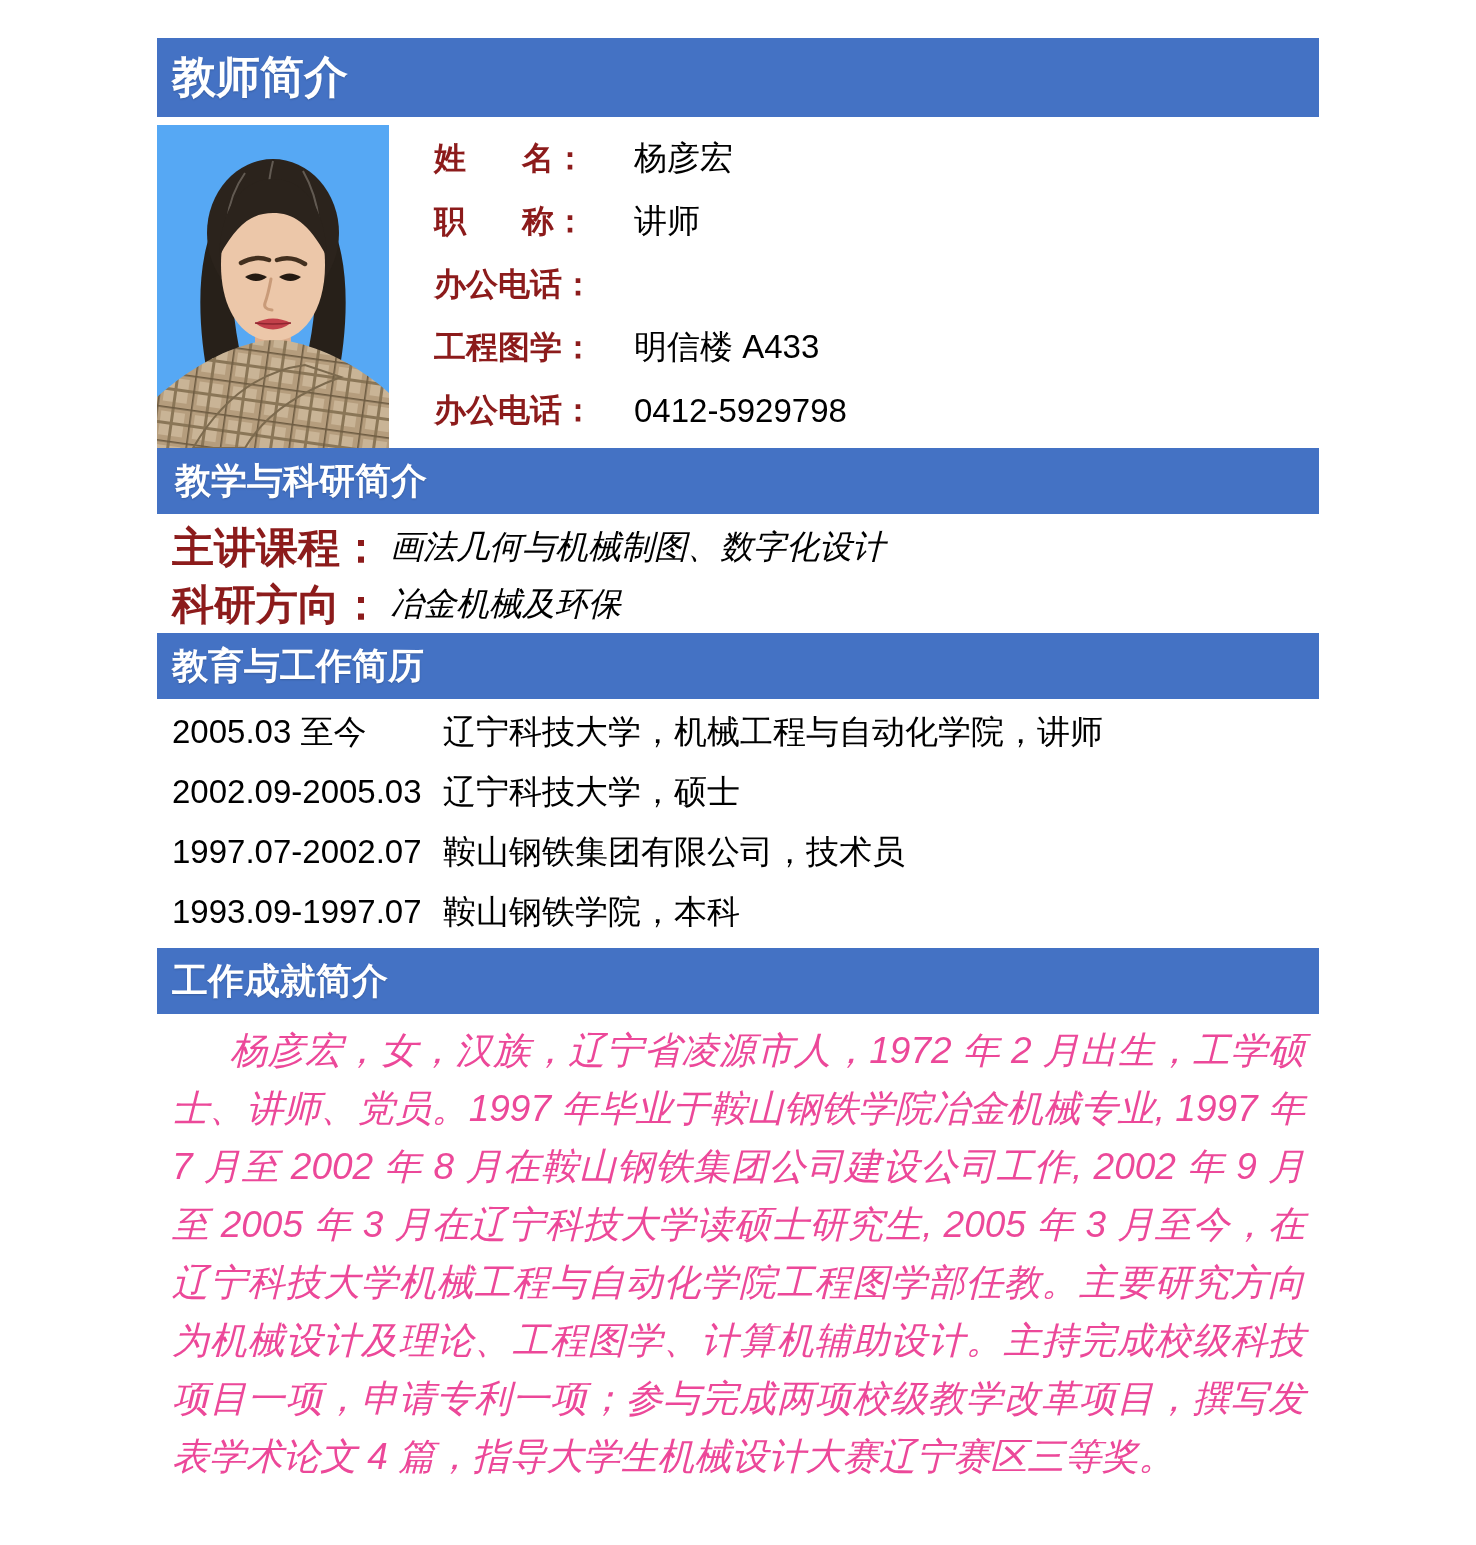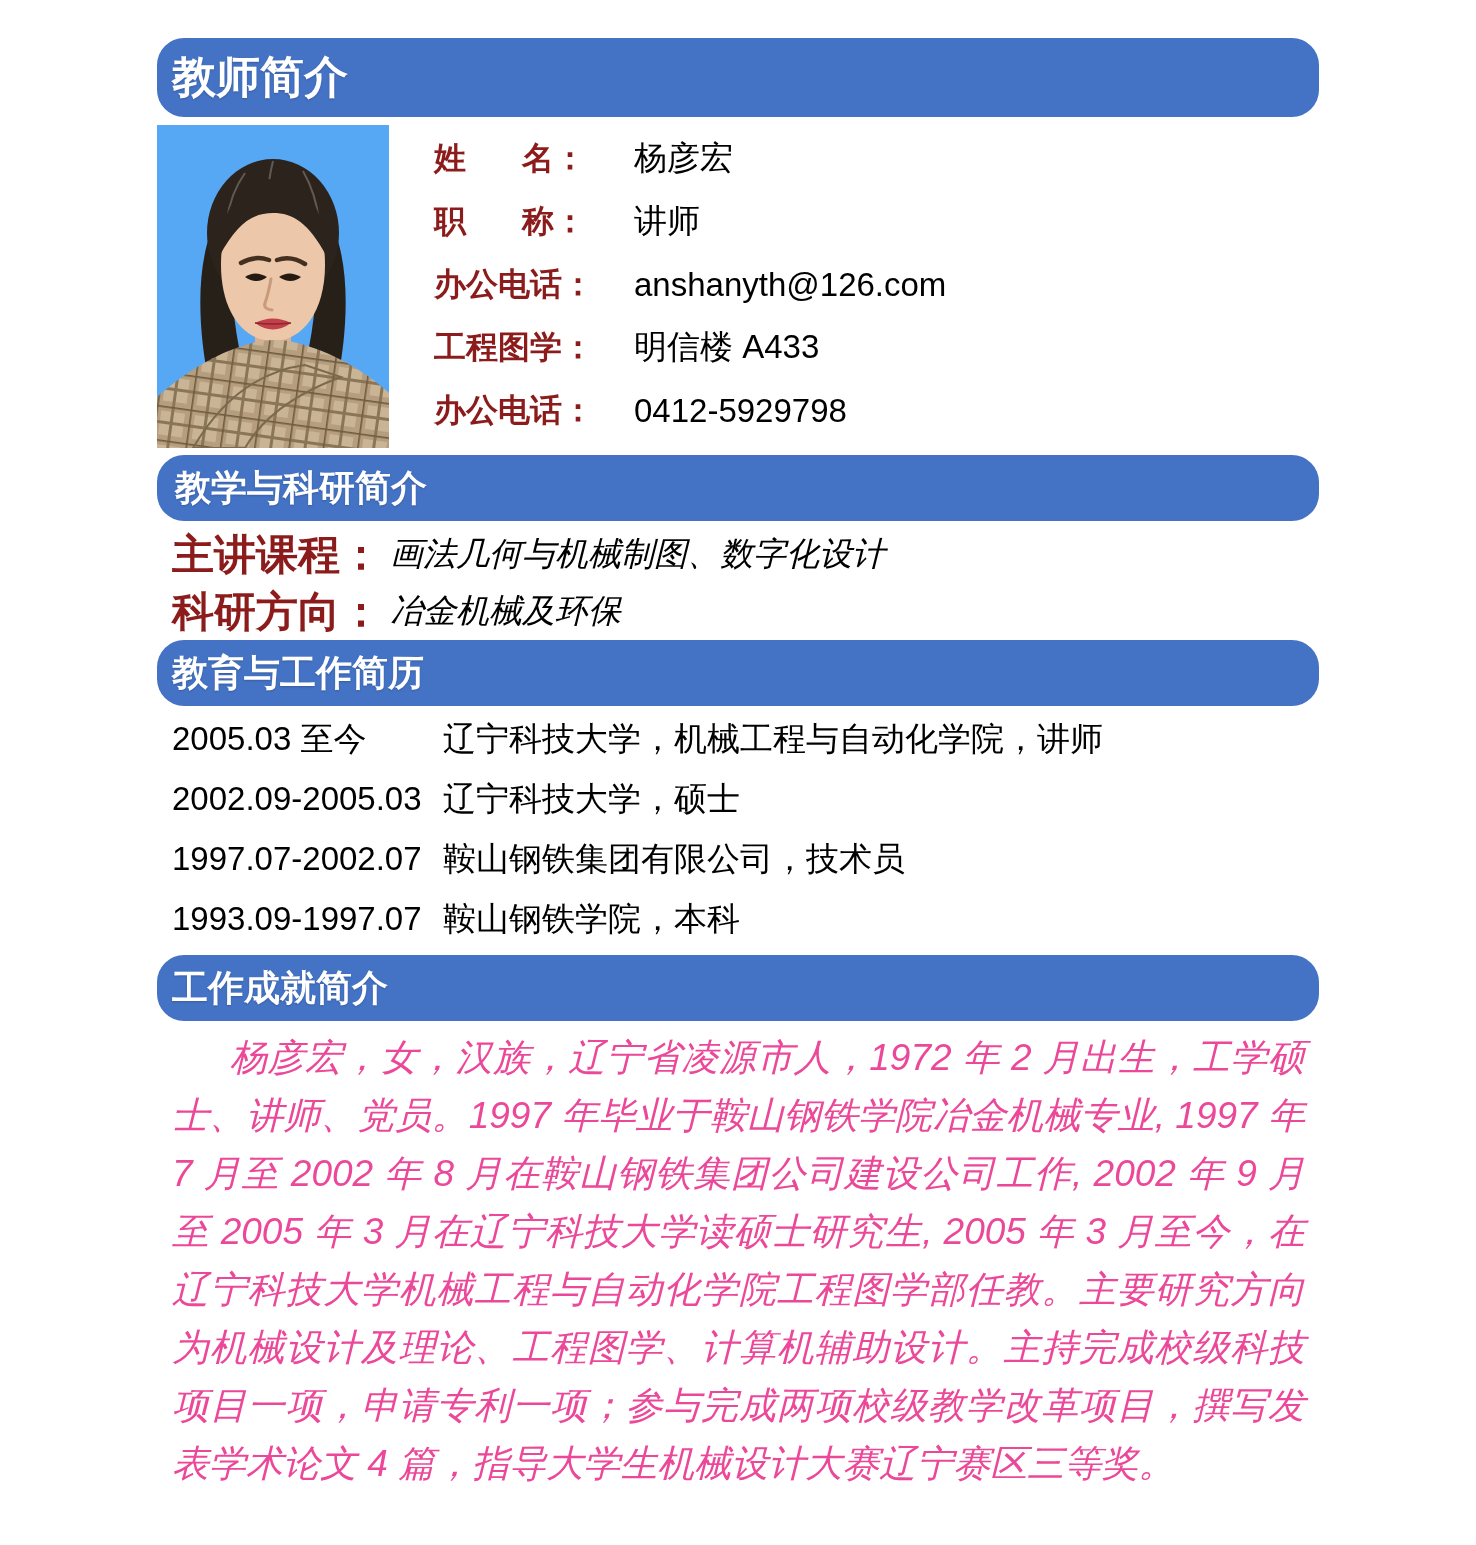--- a/index.html
+++ b/index.html
@@ -21,21 +21,20 @@
   .bar {
     background: #4472C4;
     color: #ffffff;
     font-weight: bold;
     display: flex;
     align-items: center;
     padding-left: 15px;
     box-sizing: border-box;
     width: 100%;
     text-shadow: 0 1px 2px rgba(0,0,0,0.18);
-    border-radius: 27px;
   }
   .bar-main { height: 79px; font-size: 44px; }
   .bar-sub  { height: 66px; font-size: 36px; }
 
   
   .profile { display: flex; margin-top: 8px; height: 323px; }
   .photo-frame { width: 232px; height: 323px; flex: 0 0 auto; }
   .photo-frame svg { display: block; width: 232px; height: 323px; }
   .fields { margin-left: 45px; padding-top: 2px; display: flex; flex-direction: column; }
   .field-row { height: 63px; display: flex; align-items: center; }
@@ -142,40 +141,39 @@
               <span>职</span>
               <span>称：</span>
             </span>
           <span class="field-value">讲师</span>
         </div>
         <div class="field-row">
           <span class="field-label">
               <span>办公电话：</span>
               <span></span>
             </span>
-          <span class="field-value">anshanyth@126.com</span>
         </div>
         <div class="field-row">
           <span class="field-label">
               <span>工程图学：</span>
               <span></span>
             </span>
           <span class="field-value">明信楼 A433</span>
         </div>
         <div class="field-row">
           <span class="field-label">
               <span>办公电话：</span>
               <span></span>
             </span>
           <span class="field-value">0412-5929798</span>
         </div>
       </div>
     </div>
 
-    <div class="bar bar-sub" style="margin-top:7px;padding-left:18px;">
+    <div class="bar bar-sub" style="margin-top:0;padding-left:18px;">
       <span>教学与科研简介</span>
     </div>
     <div class="tr-rows">
       <div class="tr-row">
         <span class="tr-label">主讲课程：</span>
         <span class="tr-value">画法几何与机械制图、数字化设计</span>
       </div>
       <div class="tr-row">
         <span class="tr-label">科研方向：</span>
         <span class="tr-value">冶金机械及环保</span>

